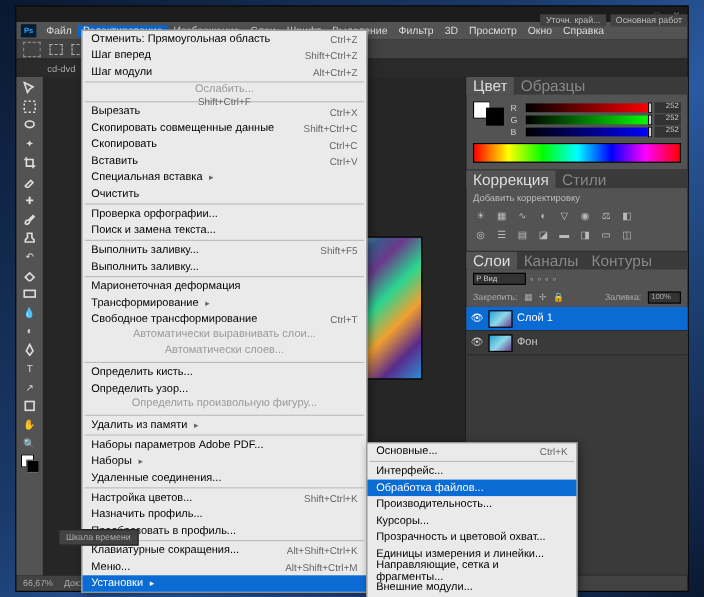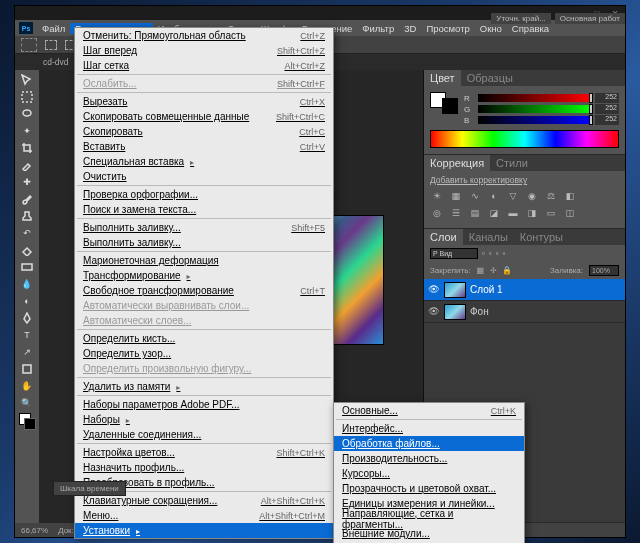--- a/index.html
+++ b/index.html
@@ -16,55 +16,55 @@
 .tabbar { height:16px; background:#2a2a2a; display:flex; align-items:center; padding-left:22px; font-size:8.5px; color:#aaa; }
 .doctab { padding:0 6px; }
 .content { flex:1; display:flex; background:#262626; position:relative; }
 .toolbox { width:24px; background:#535353; display:flex; flex-direction:column; align-items:center; padding:2px 0; gap:1px; }
 .tool { width:18px; height:16px; display:flex; align-items:center; justify-content:center; font-size:9px; color:#ddd; cursor:pointer; }
 .tool svg { width:12px; height:12px; stroke:#ddd; fill:none; stroke-width:1.5; }
 .canvas-area { flex:1; background:#262626; position:relative; overflow:hidden; }
 .canvas-img { position:absolute; left:235px; top:145px; width:110px; height:130px; background:linear-gradient(135deg,#2a9fd6 0%,#8fd9e8 15%,#3a5a8a 30%,#6a3a8a 40%,#2ad690 55%,#f0a030 70%,#5a2a8a 85%,#2a8fd6 100%); border:1px solid #000; }
 .panels { width:202px; background:#535353; display:flex; flex-direction:column; border-left:1px solid #111; }
 .panel { border-bottom:1px solid #2a2a2a; }
-.panel-tabs { height:16px; background:#3a3a3a; display:flex; align-items:center; font-size:11px; }
+.panel-tabs { height:16px; background:#3a3a3a; display:flex; align-items:center; font-size:14px; }
 .ptab { padding:0 6px; color:#888; height:100%; display:flex; align-items:center; }
 .ptab.active { background:#535353; color:#ddd; }
 .color-panel { padding:6px; }
 .swatches { display:flex; gap:2px; margin-bottom:4px; }
 .swatch { width:16px; height:16px; border:1px solid #000; }
 .swatch.fg { background:#fff; } .swatch.bg { background:#000; }
 .slider-row { display:flex; align-items:center; gap:4px; margin:1px 0; font-size:8px; }
 .slider-row .lbl { width:10px; }
 .slider { flex:1; height:8px; position:relative; }
 .slider.r { background:linear-gradient(90deg,#000,#f00); }
 .slider.g { background:linear-gradient(90deg,#000,#0f0); }
 .slider.b { background:linear-gradient(90deg,#000,#00f); }
 .slider .thumb { position:absolute; right:-2px; top:-1px; width:4px; height:10px; background:#ccc; border:1px solid #000; }
 .val { width:24px; height:10px; background:#333; font-size:7px; text-align:right; padding:0 2px; }
 .spectrum { height:18px; margin-top:4px; background:linear-gradient(90deg,#f00,#ff0,#0f0,#0ff,#00f,#f0f,#f00); border:1px solid #000; }
 .adjust-panel { padding:4px 6px 8px; }
-.adj-label { font-size:8.5px; color:#bbb; margin-bottom:4px;text-decoration:underline; }
+.adj-label { font-size:8.5px; color:#bbb; margin-bottom:4px; }
 .adj-icons { display:flex; flex-wrap:wrap; gap:5px; }
 .adj-icons span { width:14px; height:14px; display:flex; align-items:center; justify-content:center; font-size:9px; color:#bbb; }
 .layers-panel { flex:1; display:flex; flex-direction:column; }
 .layer-ctrl { padding:3px 6px; font-size:8px; display:flex; align-items:center; gap:4px; }
 .layer-ctrl2 { padding:3px 6px; font-size:8px; display:flex; align-items:center; gap:6px; color:#aaa; }
 .mini { width:48px; height:11px; background:#333; border:1px solid #000; font-size:7px; padding:0 2px; display:flex; align-items:center; }
 .layer-list { flex:1; background:#3a3a3a; }
 .layer-row { height:22px; display:flex; align-items:center; padding:0 4px; gap:4px; border-bottom:1px solid #2a2a2a; }
 .layer-row.sel { background:#0b6bd4; color:#fff; }
 .eye { width:12px; height:12px; font-size:9px; }
 .thumb-l { width:22px; height:16px; background:linear-gradient(135deg,#2a9fd6,#8fd9e8,#6a3a8a); border:1px solid #000; }
 .statusbar { height:14px; background:#424242; display:flex; align-items:center; padding:0 6px; font-size:8px; color:#aaa; gap:10px; }
 .dropdown { position:absolute; background:#eaeaea; border:1px solid #888; color:#000; font-size:10px; box-shadow:2px 2px 8px rgba(0,0,0,.5); }
 .dd-main { left:59px; top:21px; width:260px; }
-.dd-row { height:15px; padding:0 8px; display:flex; align-items:center; justify-content:space-between; cursor:default;text-decoration:underline; }
+.dd-row { height:15px; padding:0 8px; display:flex; align-items:center; justify-content:space-between; cursor:default; }
 .dd-row.sel { background:#0b6bd4; color:#fff; }
-.dd-row.dis { color:#999; }
+.dd-row.dis { color:#999;flex-direction:column; }
 .dd-sep { height:1px; background:#bbb; margin:1px 2px; }
 .dd-sc { font-size:9px; color:#666; }
 .dd-sub { left:318px; top:396px; width:192px; }
 .btm-tab { position:absolute; left:38px; top:475px; background:#424242; border:1px solid #222; padding:2px 6px; font-size:8px; color:#aaa; }
 .right-top { position:absolute; right:0; top:4px; height:16px; display:flex; align-items:center; gap:4px; font-size:8px; }
 .rtab { background:#424242; padding:1px 5px; color:#bbb; }
 .arr::after { content:"▸"; font-size:8px; color:#666; margin-left:6px; }
 .dd-row.sel .arr::after { color:#fff; }
 </style>
 </head>
@@ -295,21 +295,21 @@
   <div class="dropdown dd-main" id="edit-menu">
       <div class="dd-row">
         <span>Отменить: Прямоугольная область</span>
         <span class="dd-sc">Ctrl+Z</span>
       </div>
       <div class="dd-row">
         <span>Шаг вперед</span>
         <span class="dd-sc">Shift+Ctrl+Z</span>
       </div>
       <div class="dd-row">
-        <span>Шаг сетка</span>
+        <span>Шаг модули</span>
         <span class="dd-sc">Alt+Ctrl+Z</span>
       </div>
       <div class="dd-sep"></div>
       <div class="dd-row dis">
         <span>Ослабить...</span>
         <span class="dd-sc">Shift+Ctrl+F</span>
       </div>
       <div class="dd-sep"></div>
       <div class="dd-row">
         <span>Вырезать</span>

